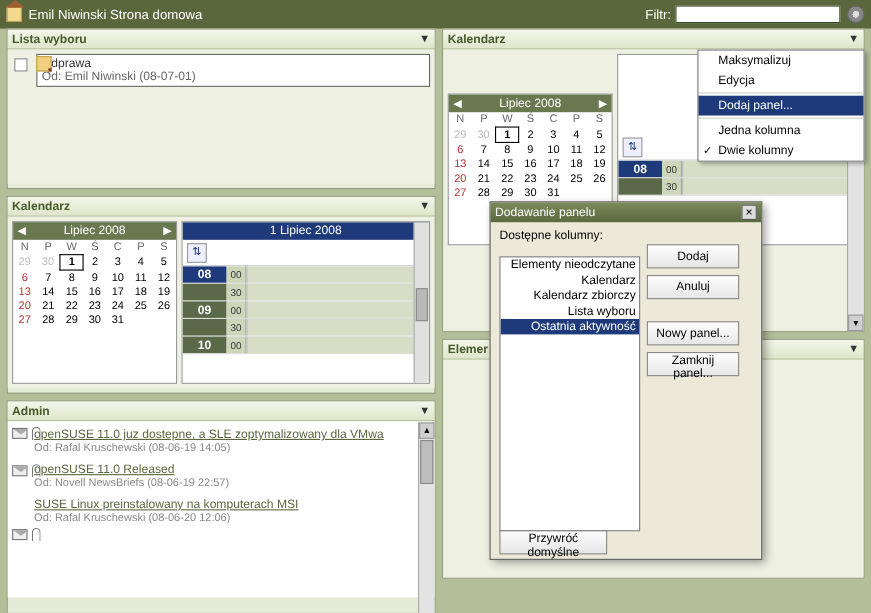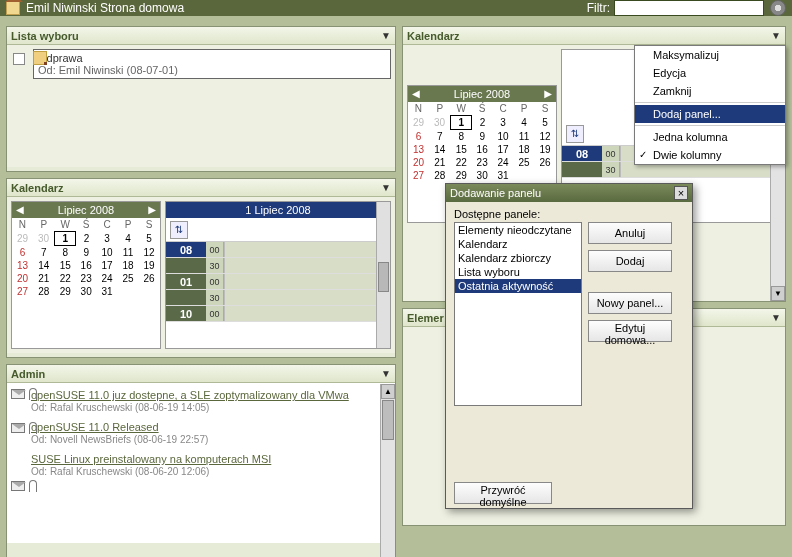--- a/index.html
+++ b/index.html
@@ -1,19 +1,19 @@
 <!DOCTYPE html>
 <html><head>
 <meta charset="utf-8">
 <style>
   * { box-sizing: border-box; font-family: Arial, Helvetica, sans-serif; }
   body { margin: 0; background: #b4bf9a; width: 792px; height: 557px; overflow: hidden; position: relative; }
 
   
-  .topbar { height: 16px; background: #5a673c; color: #fff; display: flex; align-items: center; padding: 0 6px; font-size: 12px; }
+  .topbar { height: 26px; background: #5a673c; color: #fff; display: flex; align-items: center; padding: 0 6px; font-size: 12px; }
   .topbar .home { width: 14px; height: 14px; background:#f0d890; border:1px solid #c0a050; margin-right:6px; position:relative; }
   .topbar .home::before{ content:""; position:absolute; top:-7px; left:-2px; border-left:9px solid transparent; border-right:9px solid transparent; border-bottom:7px solid #a06030;}
   .topbar .sp { flex:1; }
   .topbar .filter-label { margin-right: 4px; }
   .topbar input { width: 150px; height: 16px; font-size: 11px; padding: 0 2px; border:1px solid #3a4a20; background:#fff; }
   .topbar .gear { width:16px; height:16px; margin-left:6px; border-radius:50%; background: radial-gradient(circle,#ddd 30%,#888 31%); border:1px solid #666; }
 
   .workspace { position: absolute; top:22px; left:0; right:0; bottom:0; }
   .col { position:absolute; }
   .col.left { left:6px; width:390px; top:4px; bottom:4px; }
@@ -83,21 +83,21 @@
   .ctxmenu .sep{ height:1px; background:#ccc; margin:2px 0;}
   .ctxmenu .mi .chk{ position:absolute; left:4px; top:3px; font-size:10px; }
 
   
   .dialog{ position:absolute; left:445px; top:183px; width:248px; height:326px; background:#ece9d8; border:1px solid #5a5a5a; box-shadow:3px 3px 8px rgba(0,0,0,0.4); z-index:100; font-size:11px;}
   .dialog .titlebar{ height:18px; background:linear-gradient(#7a8a5a,#5a6a40); color:#fff; font-weight:normal; padding:2px 4px; display:flex; align-items:center;}
   .dialog .titlebar .sp{flex:1;}
   .dialog .titlebar .x{ width:14px; height:14px; background:#ddd; border:1px solid #555; color:#000; text-align:center; line-height:12px; font-size:11px; cursor:pointer;}
   .dialog .dbody{ padding:6px 8px; display:flex; gap:6px; height:280px;}
   .dialog .dbody .lab{ position:absolute; top:24px; left:8px;}
-  .dialog .listbox{ margin-top:14px; width:128px; height:184px; background:#fff; border:1px solid #7a7a7a; overflow:auto;}
+  .dialog .listbox{ margin-top:25px; width:128px; height:250px; background:#fff; border:1px solid #7a7a7a; overflow:auto;text-align:right;}
   .dialog .li{ padding:1px 3px; cursor:pointer;}
   .dialog .li.sel{ background:#1e3a7a; color:#fff; }
   .dialog .btns{ margin-top:14px; display:flex; flex-direction:column; gap:6px; }
   .dialog .btn{ width:84px; height:22px; background:linear-gradient(#fdfdfd,#e6e6e6); border:1px solid #888; font-size:11px; cursor:pointer;}
   .dialog .footer{ padding:0 8px 8px 8px;}
   .dialog .footer .btn{ width:98px;}
 
   .vscroll{ position:absolute; top:19px; right:0; bottom:0; width:15px; background:#e3e3e3; border-left:1px solid #aaa;}
   .vscroll .arr{height:15px; background:#cfcfcf; border:1px solid #999; text-align:center; font-size:8px; line-height:13px;}
   .vscroll .thumb{position:absolute; left:1px; right:1px; background:#bdbdbd; border:1px solid #888;}
@@ -218,21 +218,21 @@
                 <div class="hr">08</div>
                 <div class="mn">00</div>
                 <div class="slot"></div>
               </div>
               <div class="timerow">
                 <div class="hr"></div>
                 <div class="mn">30</div>
                 <div class="slot"></div>
               </div>
               <div class="timerow">
-                <div class="hr">01</div>
+                <div class="hr">09</div>
                 <div class="mn">00</div>
                 <div class="slot"></div>
               </div>
               <div class="timerow">
                 <div class="hr"></div>
                 <div class="mn">30</div>
                 <div class="slot"></div>
               </div>
               <div class="timerow">
                 <div class="hr">10</div>
@@ -362,21 +362,20 @@
                 <div class="mn">30</div>
                 <div class="slot"></div>
               </div>
             </div>
         </div>
       </div>
 
       <div class="ctxmenu" id="ctxmenu">
           <div class="mi">Maksymalizuj</div>
           <div class="mi">Edycja</div>
-          <div class="mi">Zamknij</div>
           <div class="sep"></div>
           <div class="mi sel">Dodaj panel...</div>
           <div class="sep"></div>
           <div class="mi">Jedna kolumna</div>
           <div class="mi"><span class="chk">✓</span>Dwie kolumny</div>
         </div>
 
       <div class="vscroll" style="top:19px;">
         <div class="arr">▲</div>
         <div class="thumb" style="top:16px; height:50px;"></div>
@@ -395,32 +394,32 @@
   </div>
 </div>
 
 <div class="dialog">
   <div class="titlebar">
     <span>Dodawanie panelu</span>
     <span class="sp"></span>
     <div class="x">×</div>
   </div>
   <div class="dbody">
-    <span class="lab">Dostępne panele:</span>
+    <span class="lab">Dostępne kolumny:</span>
     <div class="listbox" id="dlg-list">
         <div class="li">Elementy nieodczytane</div>
         <div class="li">Kalendarz</div>
         <div class="li">Kalendarz zbiorczy</div>
         <div class="li">Lista wyboru</div>
         <div class="li sel">Ostatnia aktywność</div>
       </div>
     <div class="btns">
+      <button class="btn">Dodaj</button>
       <button class="btn">Anuluj</button>
-      <button class="btn">Dodaj</button>
       <div style="height:8px;"></div>
       <button class="btn">Nowy panel...</button>
-      <button class="btn">Edytuj domowa...</button>
+      <button class="btn">Zamknij panel...</button>
     </div>
   </div>
   <div class="footer">
     <button class="btn">Przywróć domyślne</button>
   </div>
 </div>
 
 </body></html>

